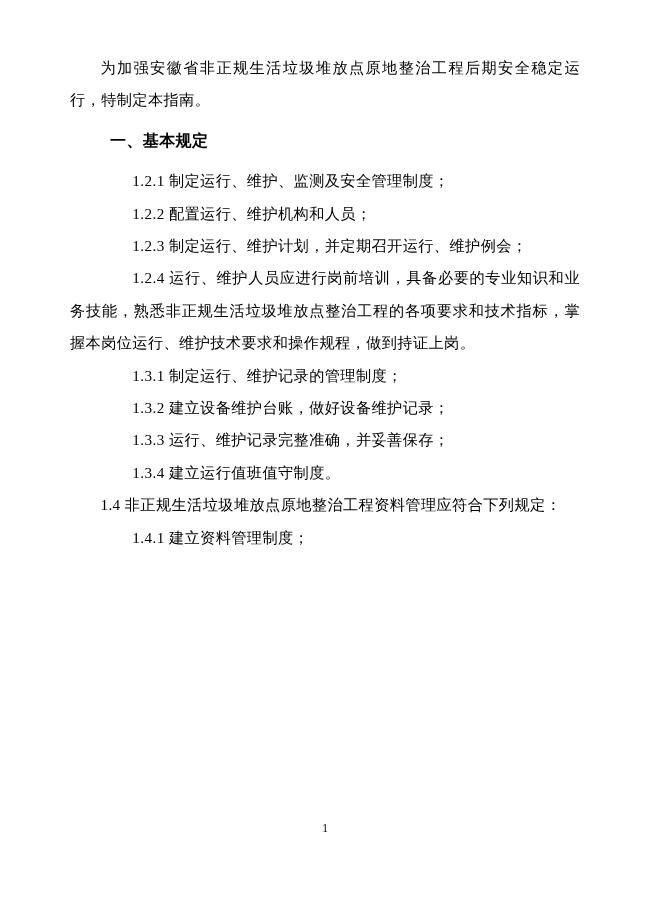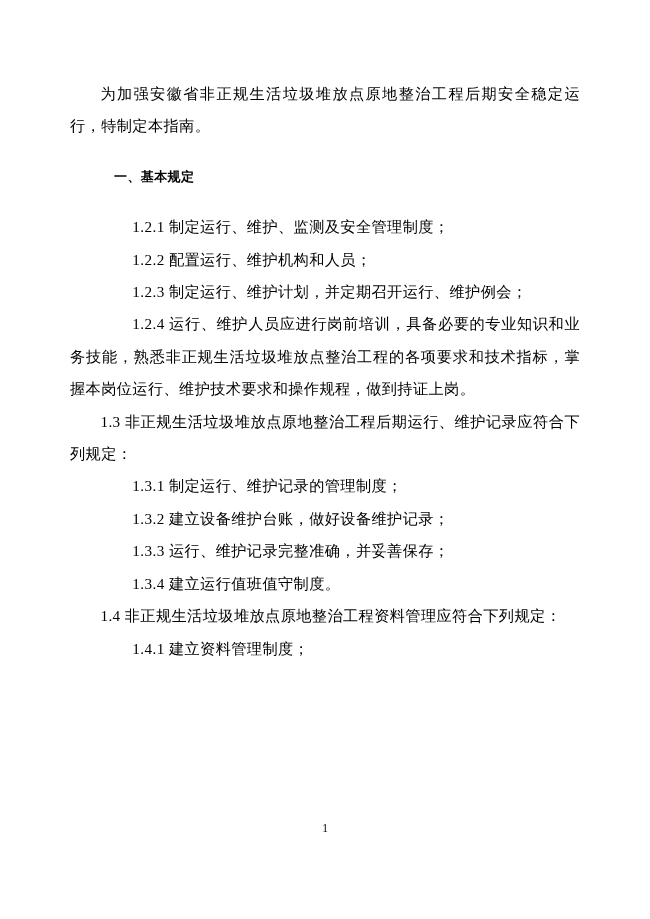--- a/index.html
+++ b/index.html
@@ -12,43 +12,43 @@
     height: 919px;
     font-family: "Liberation Serif", "DejaVu Serif", serif;
     color: #000000;
     position: relative;
     overflow: hidden;
   }
   .page {
     box-sizing: border-box;
     width: 650px;
     height: 876px;
-    padding: 78px 70px 40px 70px;
+    padding: 52px 70px 40px 70px;
     position: relative;
   }
   .para {
     font-size: 15.2px;
     line-height: 32.4px;
     text-align: justify;
     text-justify: inter-ideograph;
     margin: 0;
     letter-spacing: 0.4px;
   }
   .indent-2 {
     text-indent: 2em;
   }
   .indent-4 {
     text-indent: 4.1em;
   }
   .heading {
-    font-size: 13px;
+    font-size: 16px;
     line-height: 32.4px;
     font-weight: bold;
     text-indent: 2em;
-    margin: 18px;
+    margin: 8px;
     letter-spacing: 0.4px;
   }
   .page-number {
     position: absolute;
     bottom: 42px;
     left: 0;
     width: 650px;
     text-align: center;
     font-size: 11.5px;
     font-family: "Liberation Serif", "DejaVu Serif", serif;
@@ -59,21 +59,20 @@
 <body>
 
 <div class="page">
   <div id="body-content">
       <p class="para indent-2">为加强安徽省非正规生活垃圾堆放点原地整治工程后期安全稳定运行，特制定本指南。</p>
       <p class="heading">一、基本规定</p>
       <p class="para indent-4">1.2.1  制定运行、维护、监测及安全管理制度；</p>
       <p class="para indent-4">1.2.2  配置运行、维护机构和人员；</p>
       <p class="para indent-4">1.2.3  制定运行、维护计划，并定期召开运行、维护例会；</p>
       <p class="para indent-4">1.2.4  运行、维护人员应进行岗前培训，具备必要的专业知识和业务技能，熟悉非正规生活垃圾堆放点整治工程的各项要求和技术指标，掌握本岗位运行、维护技术要求和操作规程，做到持证上岗。</p>
-      <p class="para indent-2">1.3  非正规生活垃圾堆放点原地整治工程后期运行、维护记录应符合下列规定：</p>
       <p class="para indent-4">1.3.1  制定运行、维护记录的管理制度；</p>
       <p class="para indent-4">1.3.2  建立设备维护台账，做好设备维护记录；</p>
       <p class="para indent-4">1.3.3  运行、维护记录完整准确，并妥善保存；</p>
       <p class="para indent-4">1.3.4  建立运行值班值守制度。</p>
       <p class="para indent-2">1.4  非正规生活垃圾堆放点原地整治工程资料管理应符合下列规定：</p>
       <p class="para indent-4">1.4.1  建立资料管理制度；</p>
     </div>
   <div class="page-number">1</div>
 </div>
 

